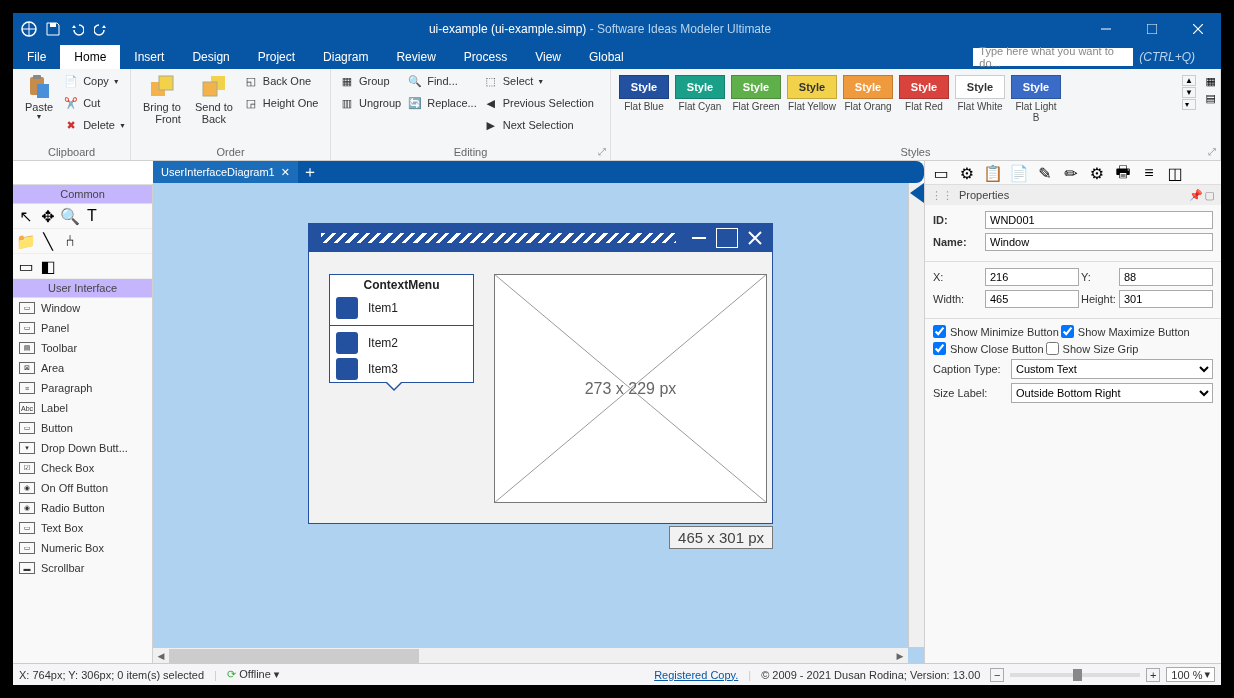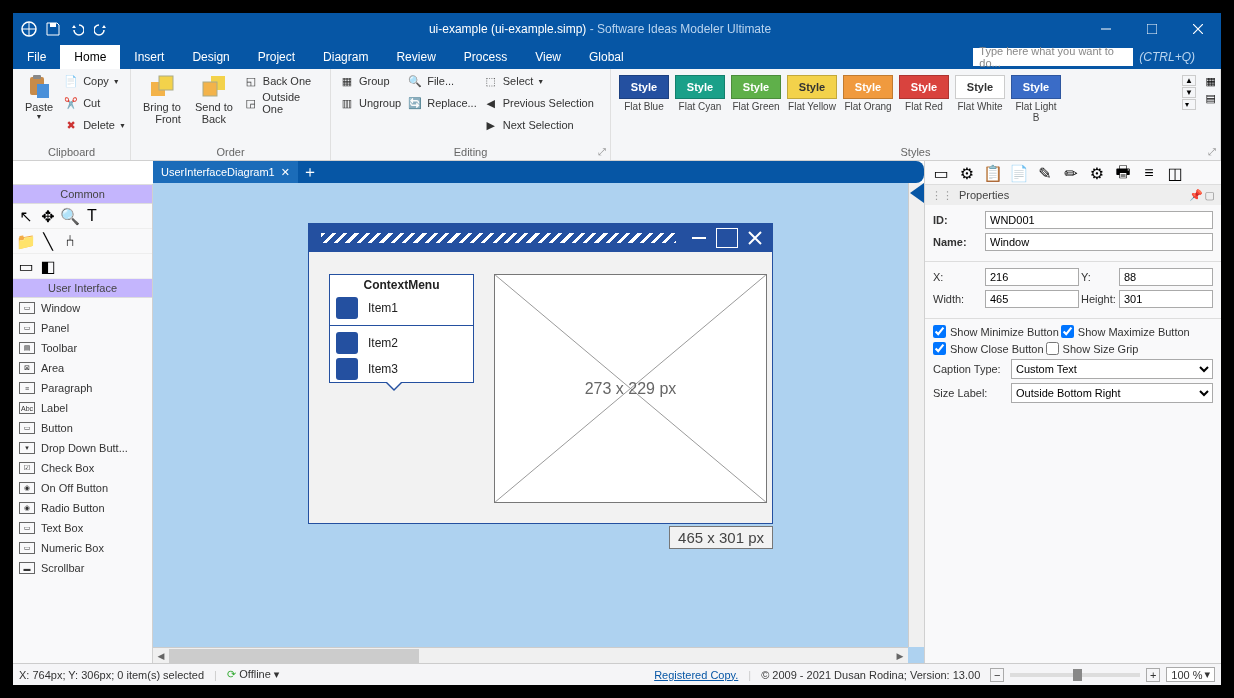--- a/index.html
+++ b/index.html
@@ -228,21 +228,21 @@
           <span style="white-space:pre;text-align:center">Send to
 Back</span>
         </div>
         <div class="rcol">
           <div class="rsmall">
               <span class="sicon">◱</span>
               <span>Back One</span>
             </div>
           <div class="rsmall">
               <span class="sicon">◲</span>
-              <span>Outside One</span>
+              <span>Height One</span>
             </div>
         </div>
       </div>
       <div class="ribbon-group-title">Order</div>
     </div>
 
     <div class="ribbon-group" style="width:280px">
       <div class="ribbon-body">
         <div class="rcol">
           <div class="rsmall">
@@ -250,21 +250,21 @@
               <span>Group</span>
             </div>
           <div class="rsmall">
               <span class="sicon">▥</span>
               <span>Ungroup</span>
             </div>
         </div>
         <div class="rcol">
           <div class="rsmall">
               <span class="sicon">🔍</span>
-              <span>File...</span>
+              <span>Find...</span>
             </div>
           <div class="rsmall">
               <span class="sicon">🔄</span>
               <span>Replace...</span>
             </div>
         </div>
         <div class="rcol">
           <div class="rsmall">
               <span class="sicon">⬚</span>
               <span>Select</span>

